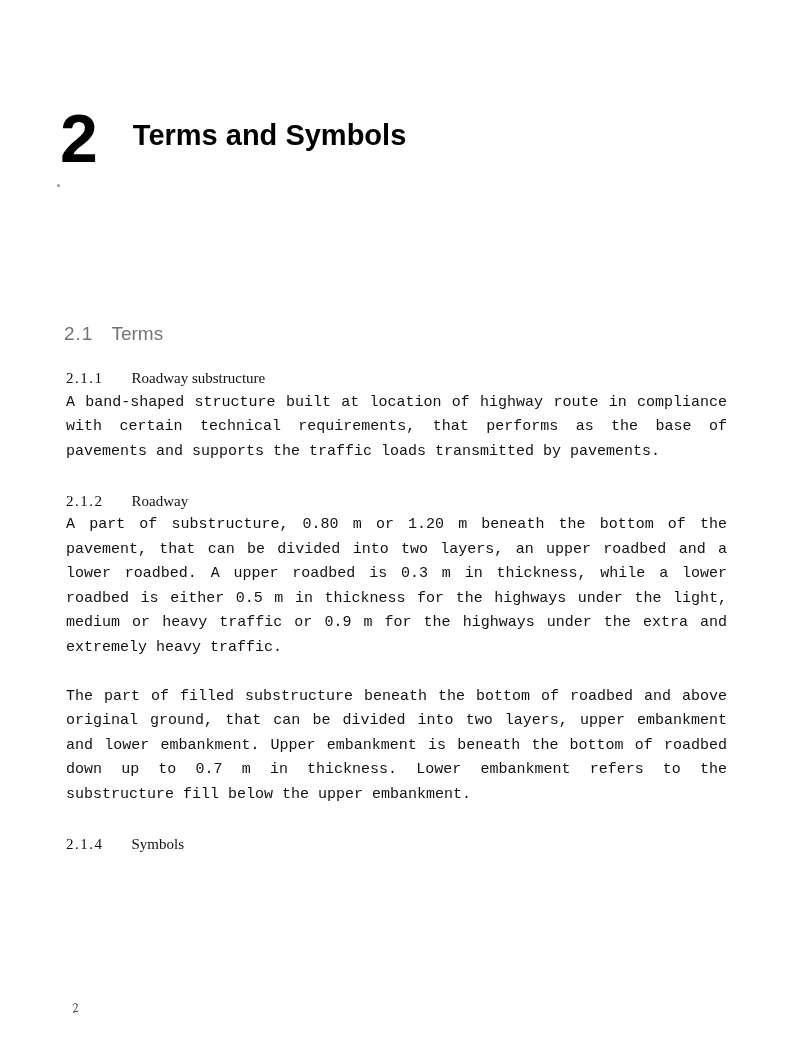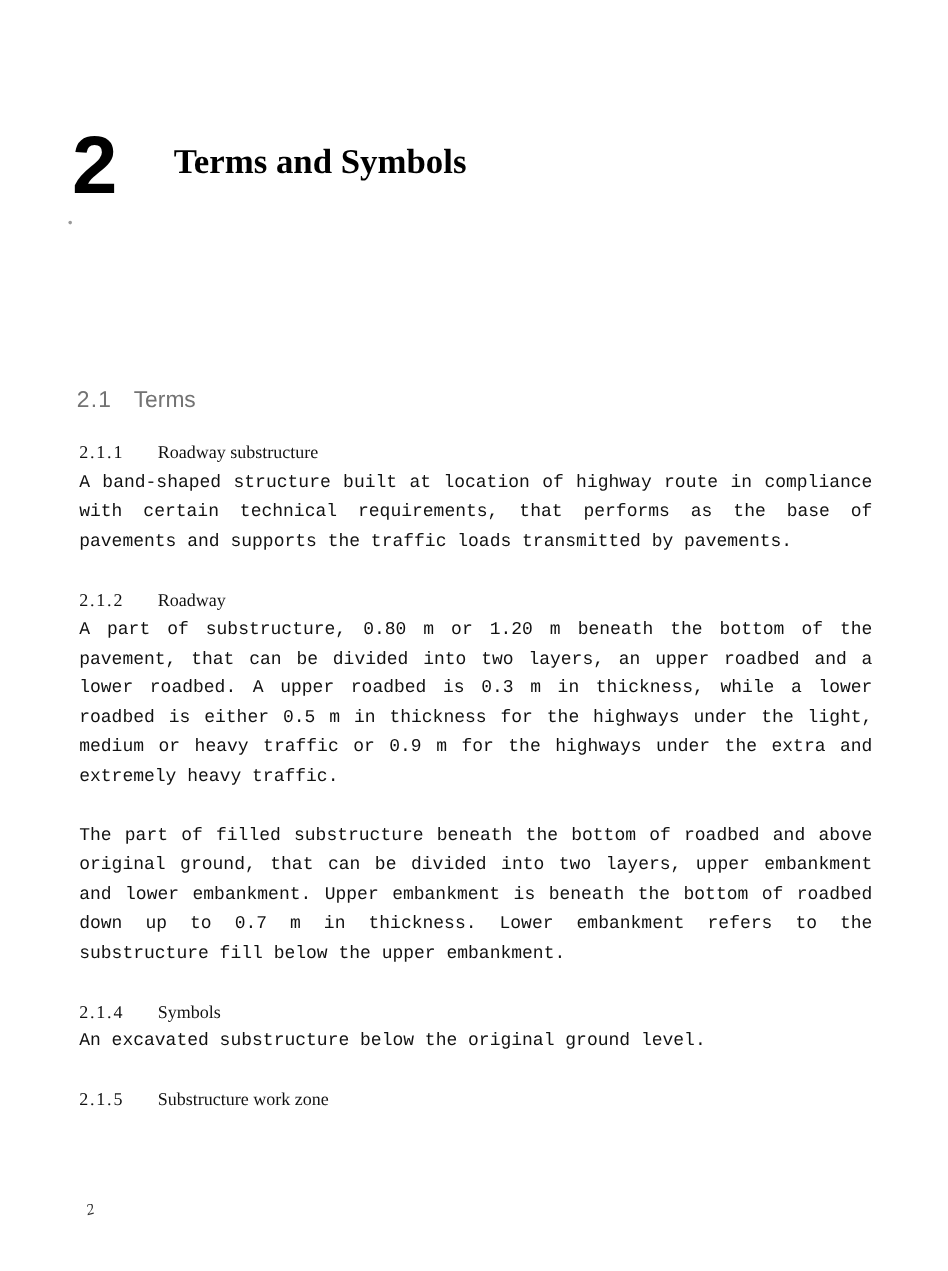--- a/index.html
+++ b/index.html
@@ -23,25 +23,25 @@
     }
     .chapter-number {
       font-family: "Liberation Sans", sans-serif;
       font-weight: bold;
       font-size: 68px;
       line-height: 68px;
       color: #000;
       letter-spacing: -1px;
     }
     .chapter-title {
-      font-family: Liberation Serif, serif;
+      font-family: Liberation Sans, sans-serif;
       font-weight: bold;
       font-size: 29px;
       line-height: 29px;
-      margin-left: 48px;
+      margin-left: 36px;
       margin-bottom: 22px;
       color: #000;
     }
     .speck {
       position: absolute;
       left: 57px;
       top: 184px;
       width: 3px;
       height: 3px;
       background: #999;
@@ -131,23 +131,19 @@
   </div>
 
   <div class="term">
     <p class="term-body">The part of filled substructure beneath the bottom of roadbed and above original ground, that can be divided into two layers, upper embankment and lower embankment. Upper embankment is beneath the bottom of roadbed down up to 0.7 m in thickness. Lower embankment refers to the substructure fill below the upper embankment.</p>
   </div>
 
   <div class="term">
     <span class="term-heading">
       <span class="num">2.1.4</span><span class="name">Symbols</span>
     </span>
-    <p class="term-body">An excavated substructure below the original ground level.</p>
   </div>
 
   <div class="term">
-    <span class="term-heading">
-      <span class="num">2.1.5</span><span class="name">Substructure work zone</span>
-    </span>
   </div>
 </div>
 
 <div class="page-number">2</div>
 
 </body></html>

